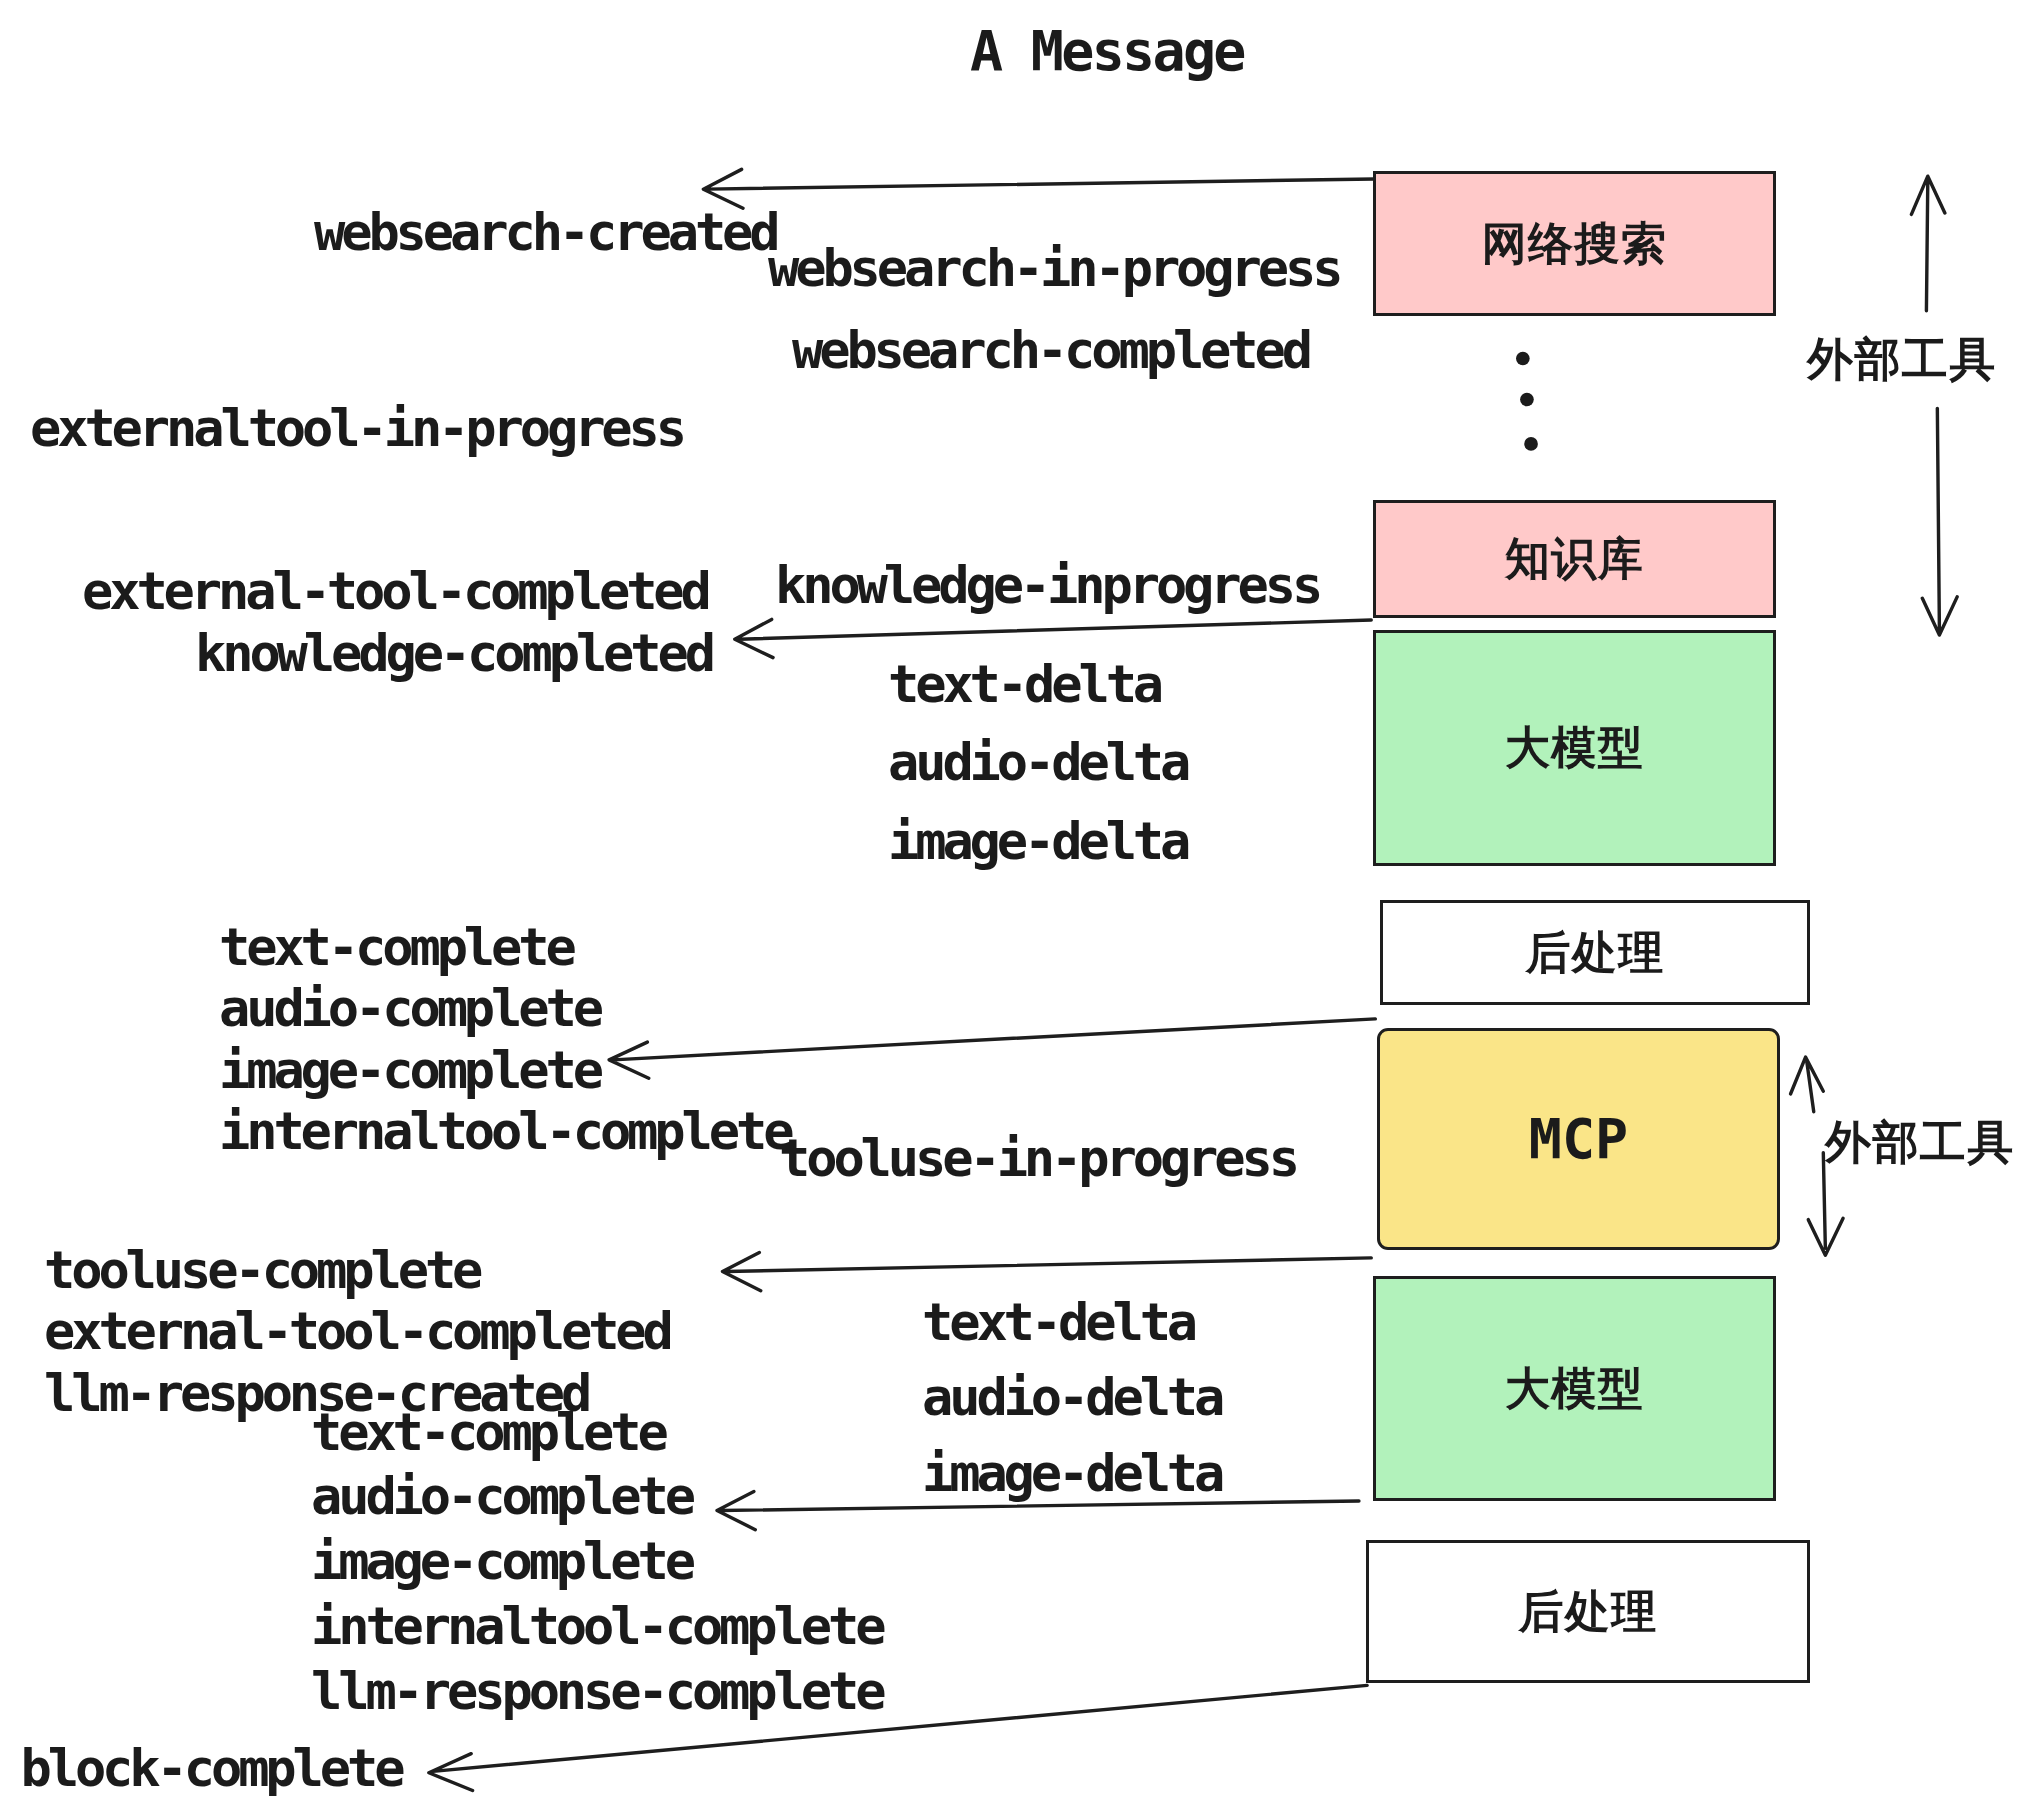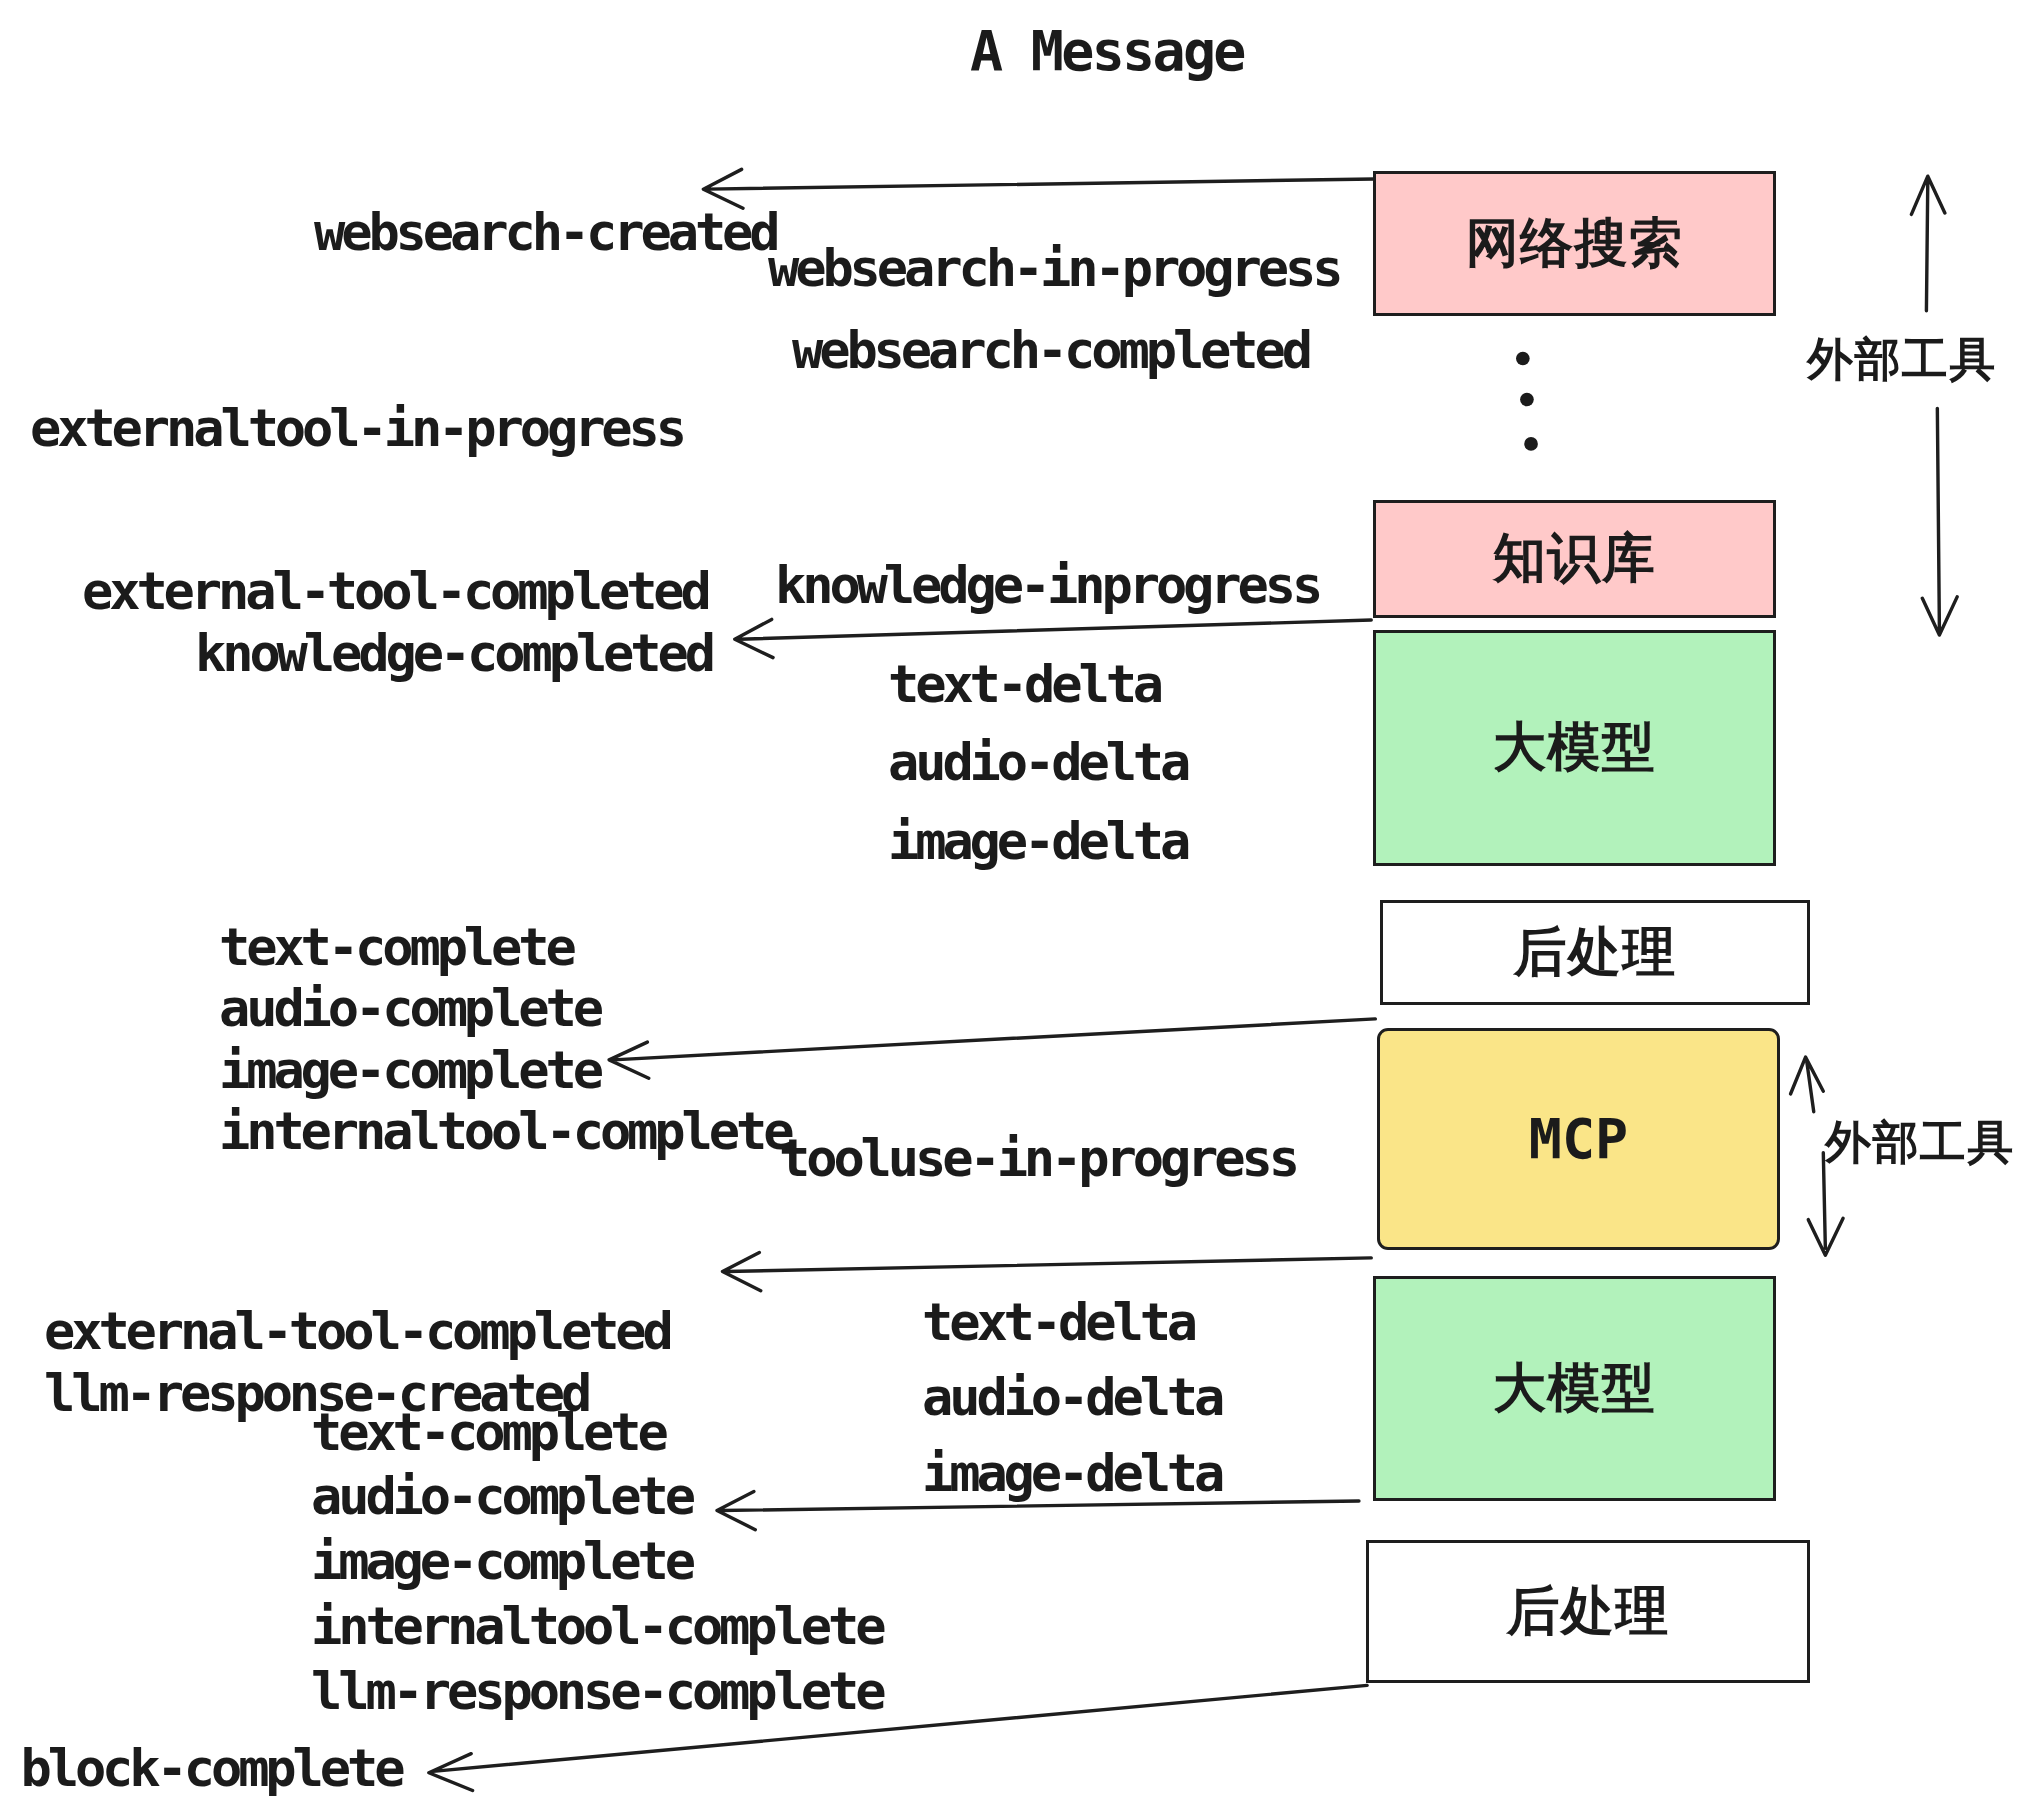--- a/index.html
+++ b/index.html
@@ -34,21 +34,21 @@
   .box{
     position:absolute;
     border:3.4px solid #1e1e1e;
     display:flex;
     align-items:center;
     justify-content:center;
     box-sizing:border-box;
   }
   .box .cjk{
     font-family:"DejaVu Sans", sans-serif;
-    font-size:53px;
+    font-size:45px;
     font-weight:600;
     letter-spacing:1.4px;
     color:#1b1b1b;
     white-space:nowrap;
   }
   .box .mono{
     font-family:"DejaVu Sans Mono", monospace;
     font-size:55px;
     font-weight:bold;
     color:#1b1b1b;
@@ -111,20 +111,21 @@
   <div class="ev" style="left:888px;top:734px;">audio-delta</div>
   <div class="ev" style="left:888px;top:813px;">image-delta</div>
 
   <div class="ev" style="left:219px;top:919px;">text-complete</div>
   <div class="ev" style="left:219px;top:980px;">audio-complete</div>
   <div class="ev" style="left:219px;top:1042px;">image-complete</div>
   <div class="ev" style="left:219px;top:1103px;">internaltool-complete</div>
 
   <div class="ev" style="left:779px;top:1130px;">tooluse-in-progress</div>
 
+  <div class="ev" style="left:44px;top:1242px;">tooluse-complete</div>
   <div class="ev" style="left:44px;top:1303px;">external-tool-completed</div>
   <div class="ev" style="left:44px;top:1365px;text-align:right;">llm-response-created</div>
 
   <div class="ev" style="left:922px;top:1294px;">text-delta</div>
   <div class="ev" style="left:922px;top:1369px;">audio-delta</div>
   <div class="ev" style="left:922px;top:1445px;">image-delta</div>
 
   <div class="ev" style="left:311px;top:1404px;">text-complete</div>
   <div class="ev" style="left:311px;top:1468px;">audio-complete</div>
   <div class="ev" style="left:311px;top:1533px;">image-complete</div>

